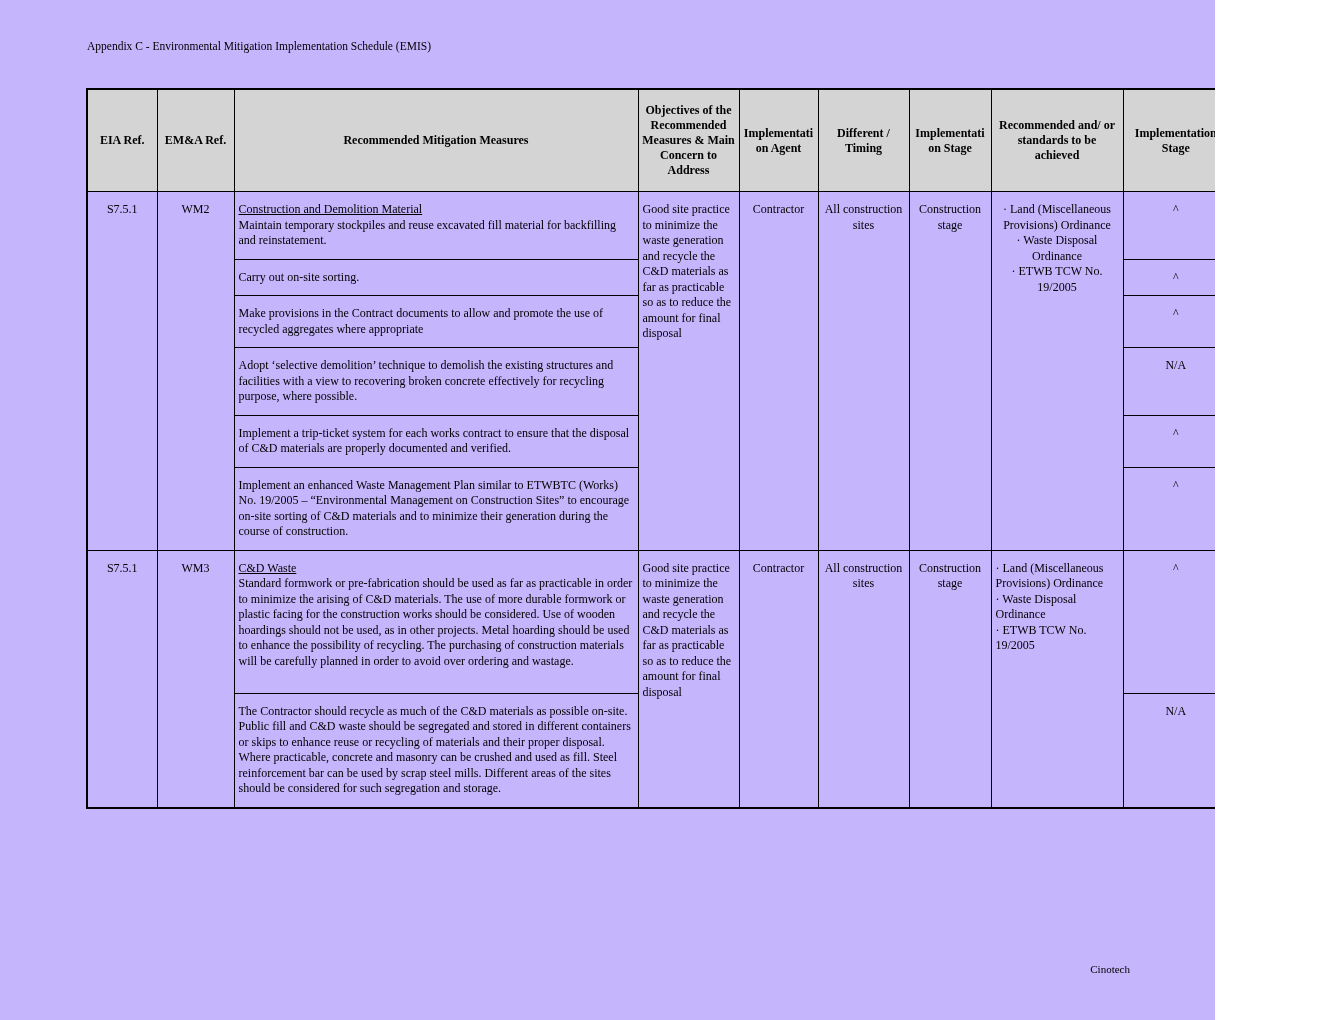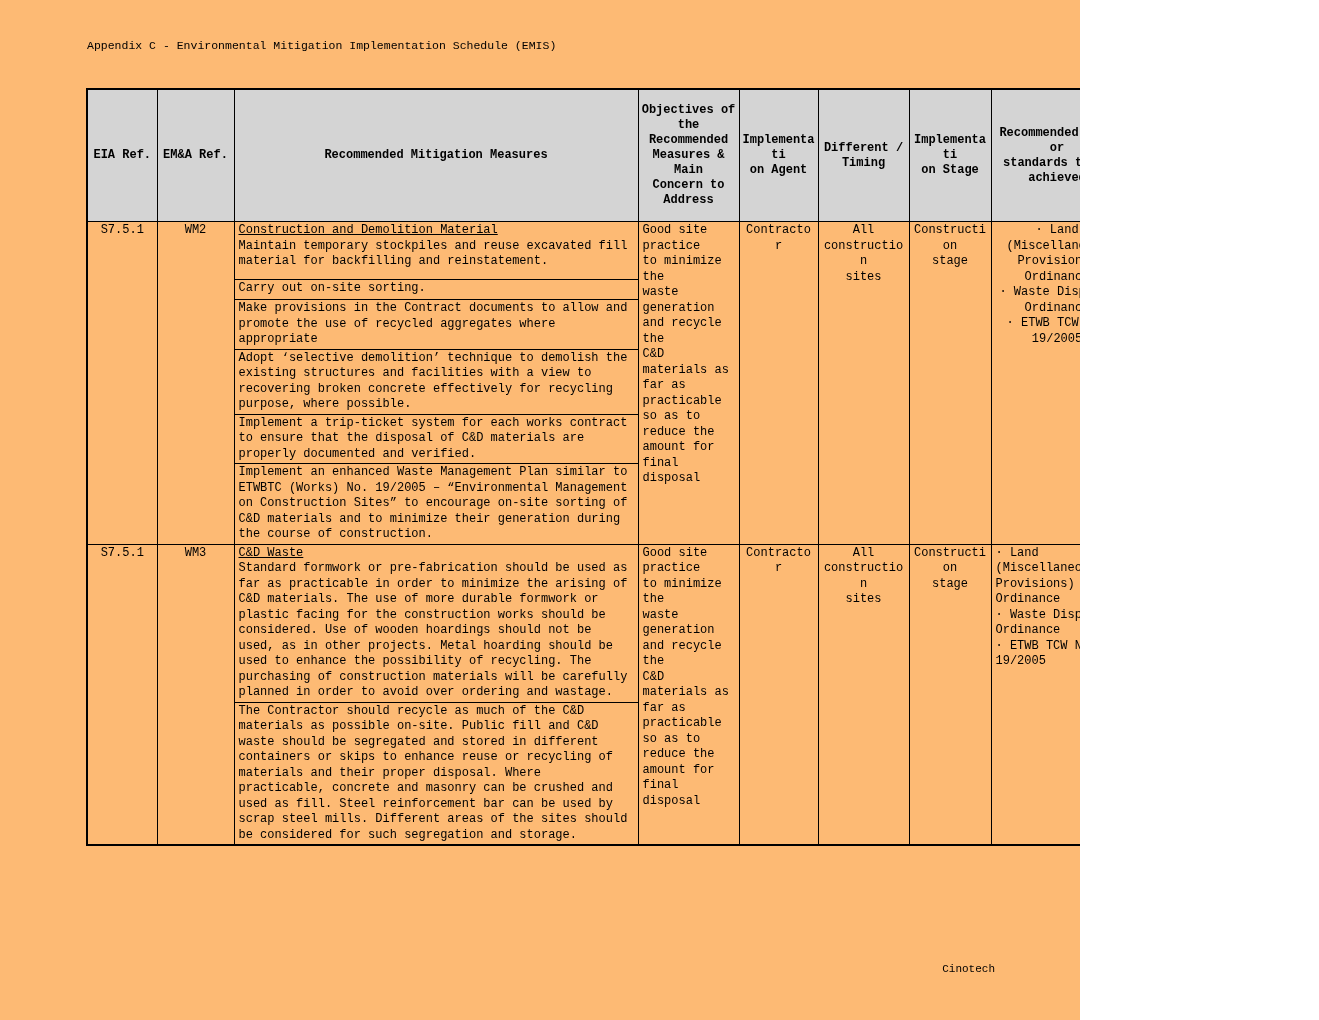--- a/index.html
+++ b/index.html
@@ -1,22 +1,22 @@
 <!DOCTYPE html>
 <html><head>
 <meta charset="utf-8">
 <style>
   html, body { margin: 0; padding: 0; background: #ffffff; }
   .page {
     position: relative;
-    width: 1080px;
+    width: 1215px;
     height: 1020px;
-    background: #fdba74;
+    background: #c4b5fd;
     color: #000000;
-    font-family: Liberation Mono, monospace;
+    font-family: Liberation Serif, serif;
     overflow: hidden;
   }
   .doc-header {
     position: absolute;
     left: 87px;
     top: 39px;
     font-size: 11.5px;
     line-height: 14px;
     white-space: nowrap;
   }
@@ -27,21 +27,21 @@
     width: 1142px;
     border-collapse: collapse;
     table-layout: fixed;
     border: 2px solid #000;
   }
   table.emis th, table.emis td {
     border: 1px solid #000;
     font-size: 12px;
     line-height: 15.5px;
     vertical-align: top;
-    padding: 1px 4px;
+    padding: 10px 4px;
     overflow: hidden;
     word-wrap: break-word;
   }
   table.emis th {
     background: #d4d4d4;
     font-weight: bold;
     text-align: center;
     vertical-align: middle;
     white-space: pre-line;
     line-height: 15px;

